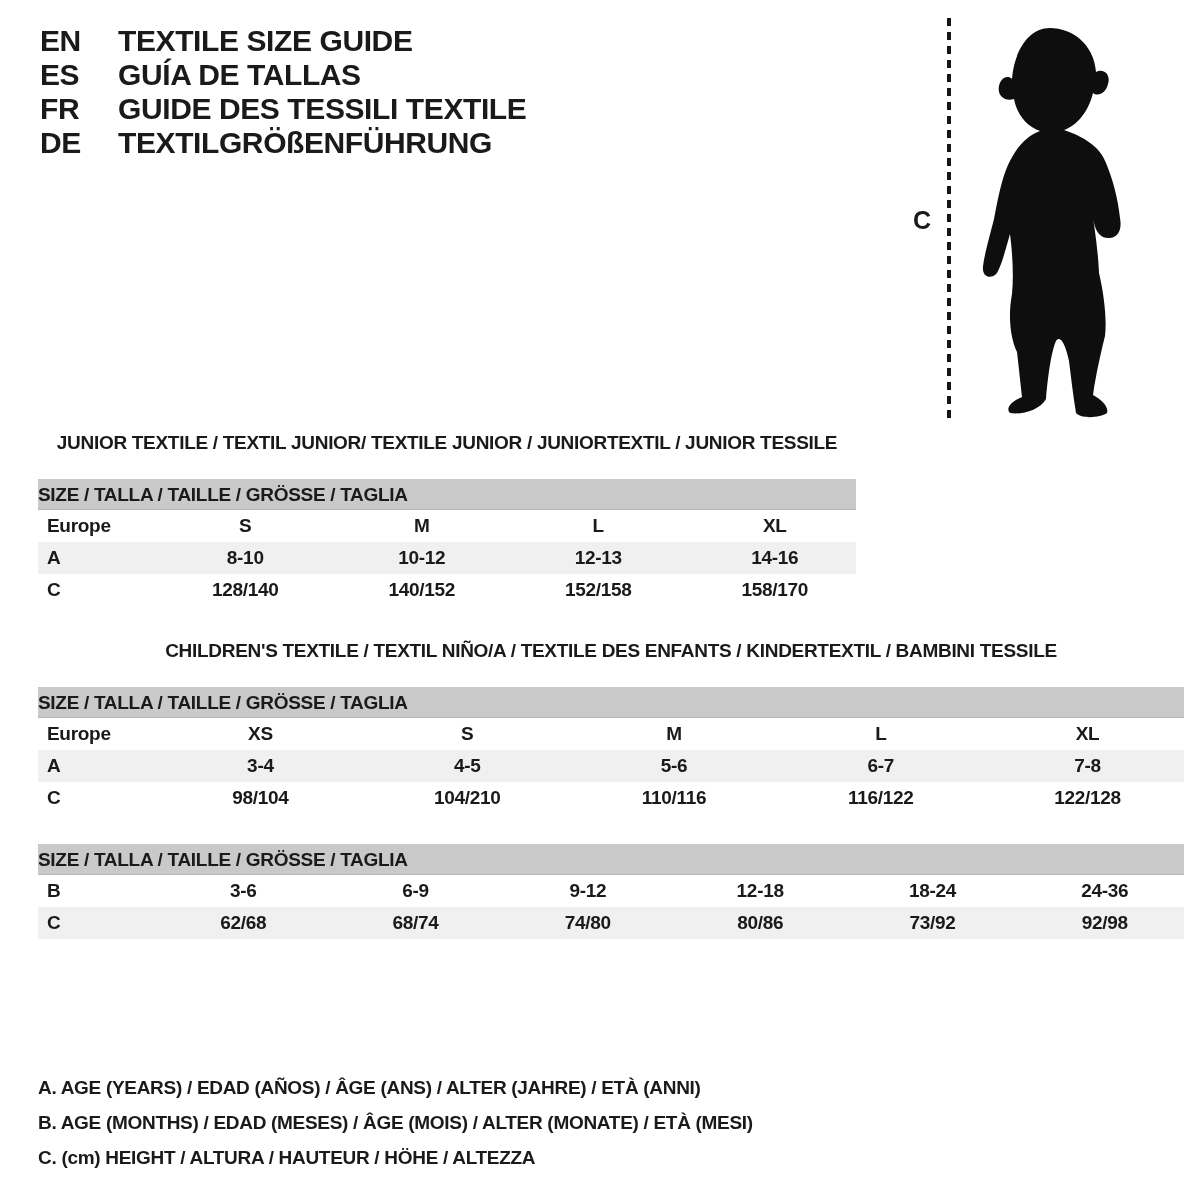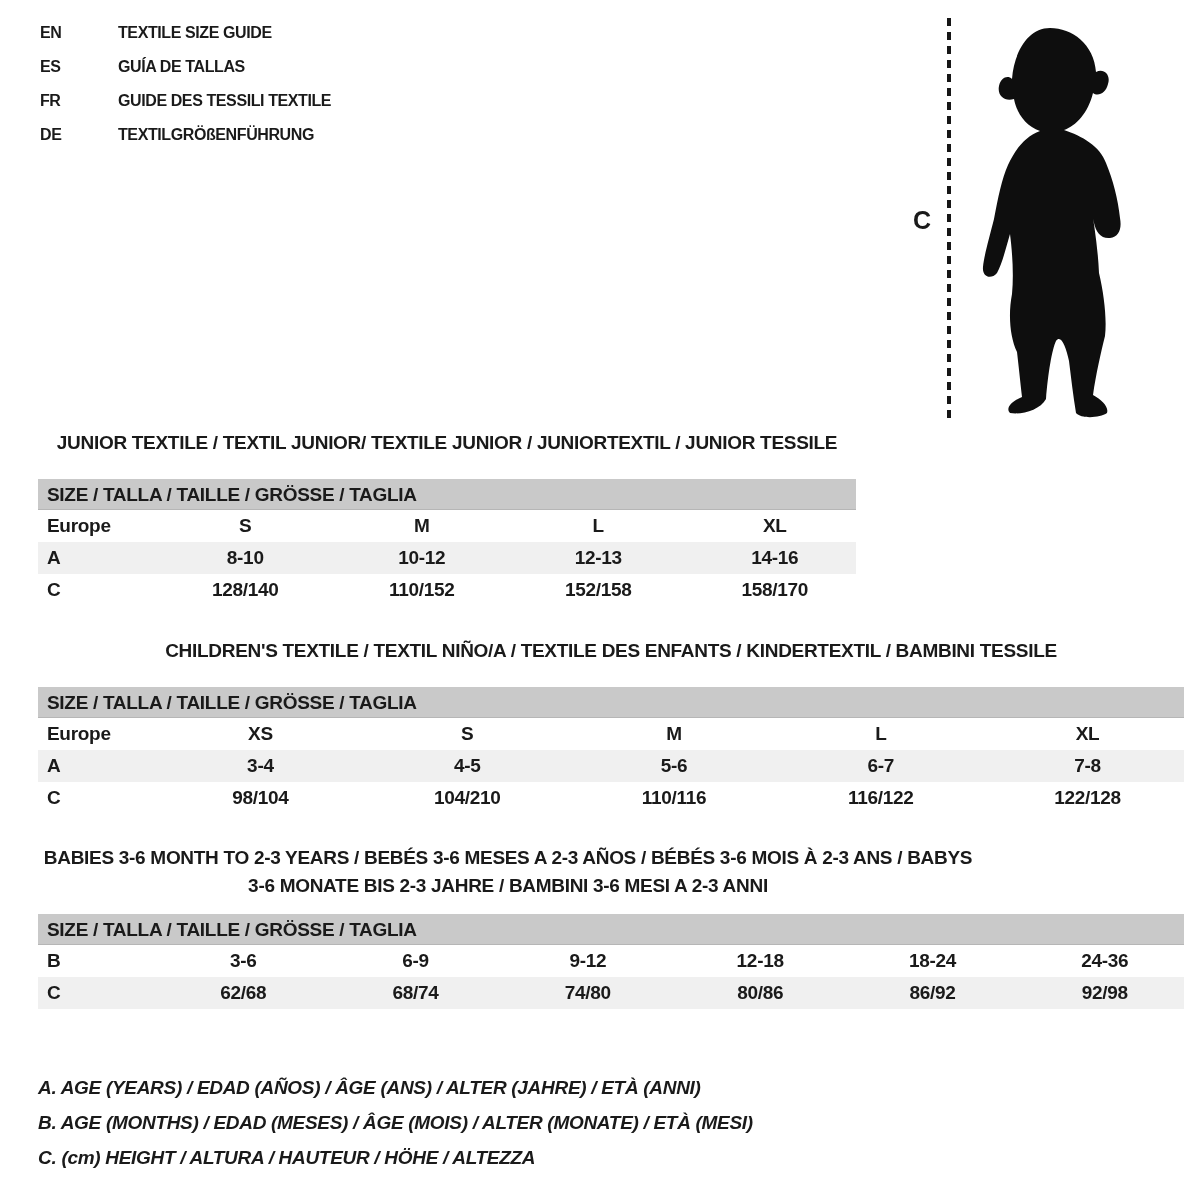--- a/index.html
+++ b/index.html
@@ -3,48 +3,48 @@
 <meta charset="utf-8">
 <style>
   html,body{margin:0;padding:0;}
   body{
     width:1200px;height:1200px;position:relative;overflow:hidden;
     background:#ffffff;color:#1a1a1a;
     font-family:"Liberation Sans", sans-serif;font-weight:bold;
   }
   
   .lang-block{position:absolute;left:40px;top:24px;}
-  .lang-row{display:flex;height:34px;align-items:flex-start;font-size:16px;letter-spacing:-0.4px;}
+  .lang-row{display:flex;height:34px;align-items:flex-start;font-size:30px;letter-spacing:-0.4px;}
   .lang-code{width:78px;}
   
   .figure{position:absolute;left:903px;top:14px;width:280px;height:412px;}
   .figure-c{position:absolute;left:10px;top:192px;font-size:25px;}
   .dashline{
     position:absolute;left:44px;top:4px;width:4px;height:400px;
     background:repeating-linear-gradient(to bottom,#161616 0 8px,transparent 8px 14px);
   }
   .baby-svg{position:absolute;left:60px;top:8px;}
   
   .section{position:absolute;left:38px;}
   #section-junior{top:432px;width:818px;}
   #section-children{top:640px;width:1146px;}
   #section-babies{top:844px;width:1146px;}
   .section-title{font-size:19px;letter-spacing:-0.3px;margin-bottom:25px;line-height:22px;text-align:center;}
   #section-babies .section-title{width:940px;line-height:28px;margin-bottom:14px;}
   .thead{
-    background:#c9c9c9;height:31px;line-height:32px;padding-left:9px;
+    background:#c9c9c9;height:31px;line-height:32px;
     font-size:19px;letter-spacing:-0.3px;border-bottom:1px solid #b6b6b6;box-sizing:border-box;
   }
   .trow{display:flex;height:32px;align-items:center;font-size:19px;letter-spacing:-0.3px;gap:14px;}
   .trow.shaded{background:#f0f0f0;}
   .tlabel{width:112px;padding-left:9px;box-sizing:border-box;}
   .tcell{flex:1;text-align:center;}
   
   .legend{position:absolute;left:38px;top:1070px;}
-  .legend-line{font-size:19px;height:35px;line-height:35px;letter-spacing:-0.3px;font-style:italic;}
+  .legend-line{font-size:19px;height:35px;line-height:35px;letter-spacing:-0.3px;}
 </style>
 </head>
 <body>
 
 <div class="lang-block">
   <div class="lang-row">
     <span class="lang-code">EN</span>
     <span class="lang-title">TEXTILE SIZE GUIDE</span>
   </div>
   <div class="lang-row">
@@ -115,21 +115,21 @@
       <div class="trow shaded">
         <div class="tlabel">A</div>
         <div class="tcell">8-10</div>
         <div class="tcell">10-12</div>
         <div class="tcell">12-13</div>
         <div class="tcell">14-16</div>
       </div>
       <div class="trow">
         <div class="tlabel">C</div>
         <div class="tcell">128/140</div>
-        <div class="tcell">110/152</div>
+        <div class="tcell">140/152</div>
         <div class="tcell">152/158</div>
         <div class="tcell">158/170</div>
       </div>
     </div>
 </div>
 
 <div class="section" id="section-children">
   <div class="section-title">CHILDREN'S TEXTILE / TEXTIL NIÑO/A / TEXTILE DES ENFANTS / KINDERTEXTIL / BAMBINI TESSILE</div>
   <div class="table">
     <div class="thead">SIZE / TALLA / TAILLE / GRÖSSE / TAGLIA</div>
@@ -154,39 +154,38 @@
         <div class="tcell">98/104</div>
         <div class="tcell">104/210</div>
         <div class="tcell">110/116</div>
         <div class="tcell">116/122</div>
         <div class="tcell">122/128</div>
       </div>
     </div>
 </div>
 
 <div class="section" id="section-babies">
-  <div class="section-title">BABIES 3-6 MONTH TO 2-3 YEARS / BEBÉS 3-6 MESES A 2-3 AÑOS / BÉBÉS 3-6 MOIS À 2-3 ANS / BABYS 3-6 MONATE BIS 2-3 JAHRE / BAMBINI 3-6 MESI A 2-3 ANNI</div>
   <div class="table">
     <div class="thead">SIZE / TALLA / TAILLE / GRÖSSE / TAGLIA</div>
   <div class="trow">
         <div class="tlabel">B</div>
         <div class="tcell">3-6</div>
         <div class="tcell">6-9</div>
         <div class="tcell">9-12</div>
         <div class="tcell">12-18</div>
         <div class="tcell">18-24</div>
         <div class="tcell">24-36</div>
       </div>
       <div class="trow shaded">
         <div class="tlabel">C</div>
         <div class="tcell">62/68</div>
         <div class="tcell">68/74</div>
         <div class="tcell">74/80</div>
         <div class="tcell">80/86</div>
-        <div class="tcell">86/92</div>
+        <div class="tcell">73/92</div>
         <div class="tcell">92/98</div>
       </div>
     </div>
 </div>
 
 <div class="legend">
   <div class="legend-line">A. AGE (YEARS) / EDAD (AÑOS) / ÂGE (ANS) / ALTER (JAHRE) / ETÀ (ANNI)</div>
   <div class="legend-line">B. AGE (MONTHS) / EDAD (MESES) / ÂGE (MOIS) / ALTER (MONATE) / ETÀ (MESI)</div>
   <div class="legend-line">C. (cm) HEIGHT / ALTURA / HAUTEUR / HÖHE / ALTEZZA</div>
 </div>

